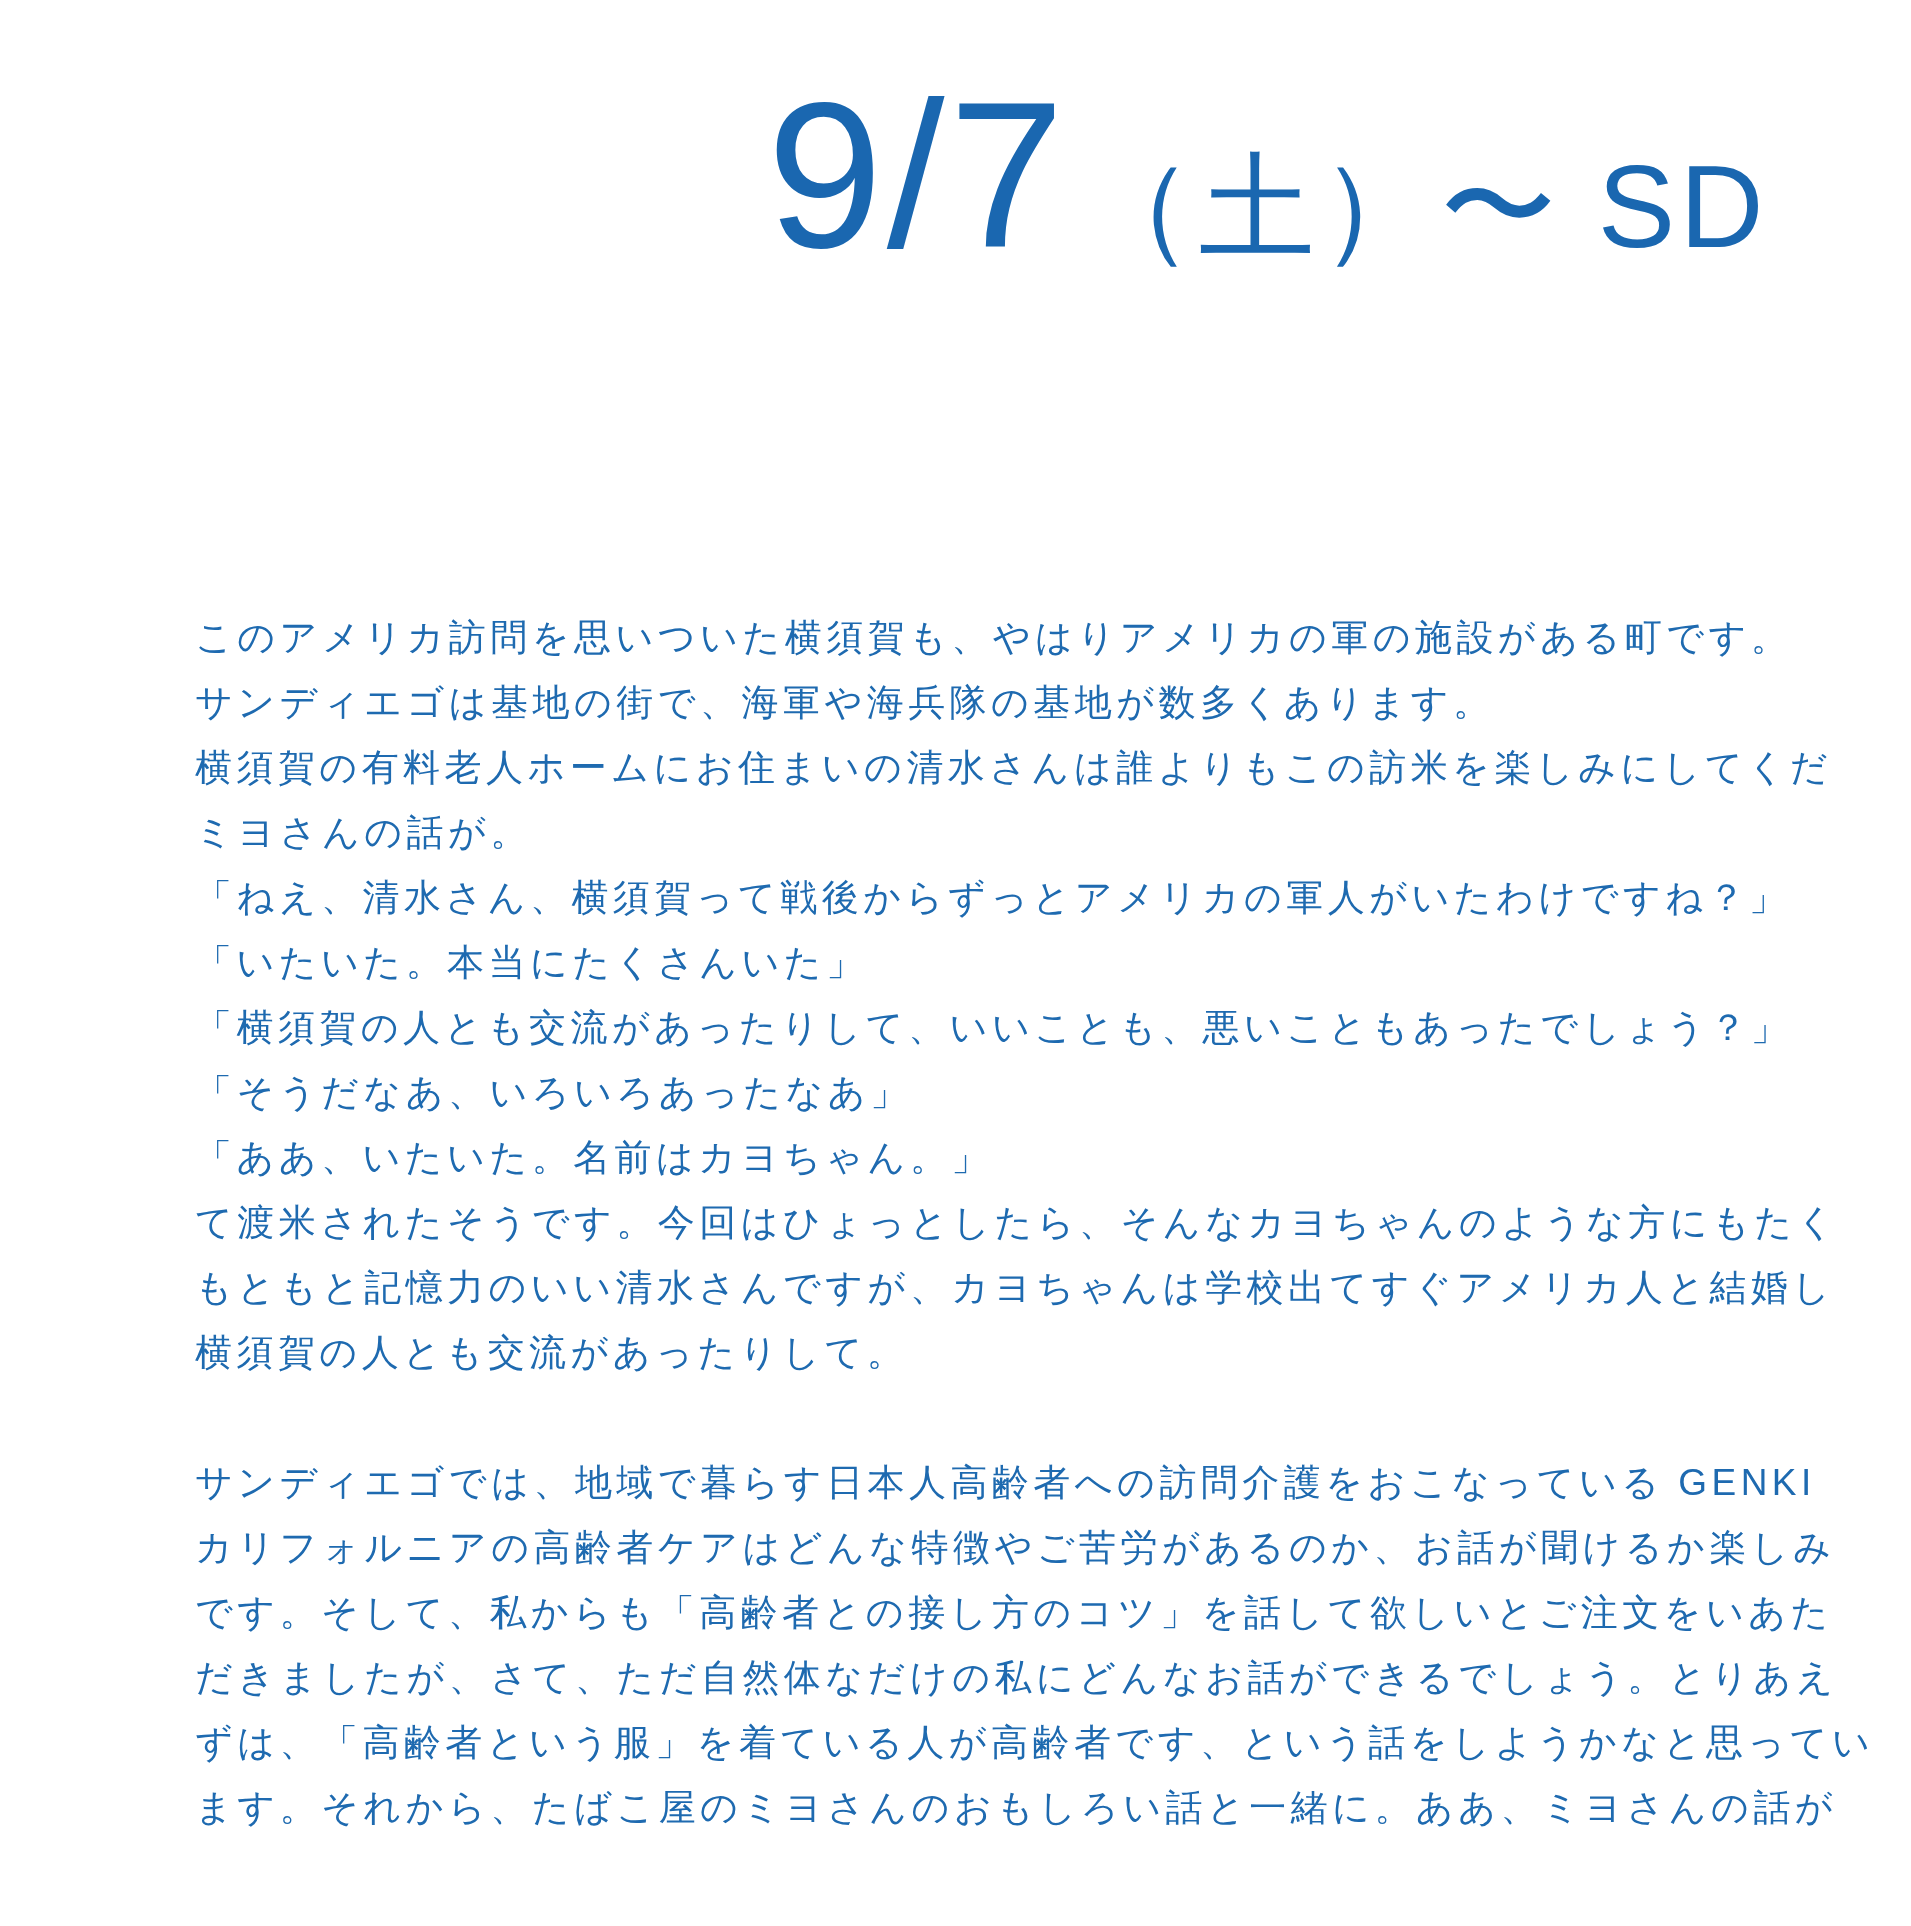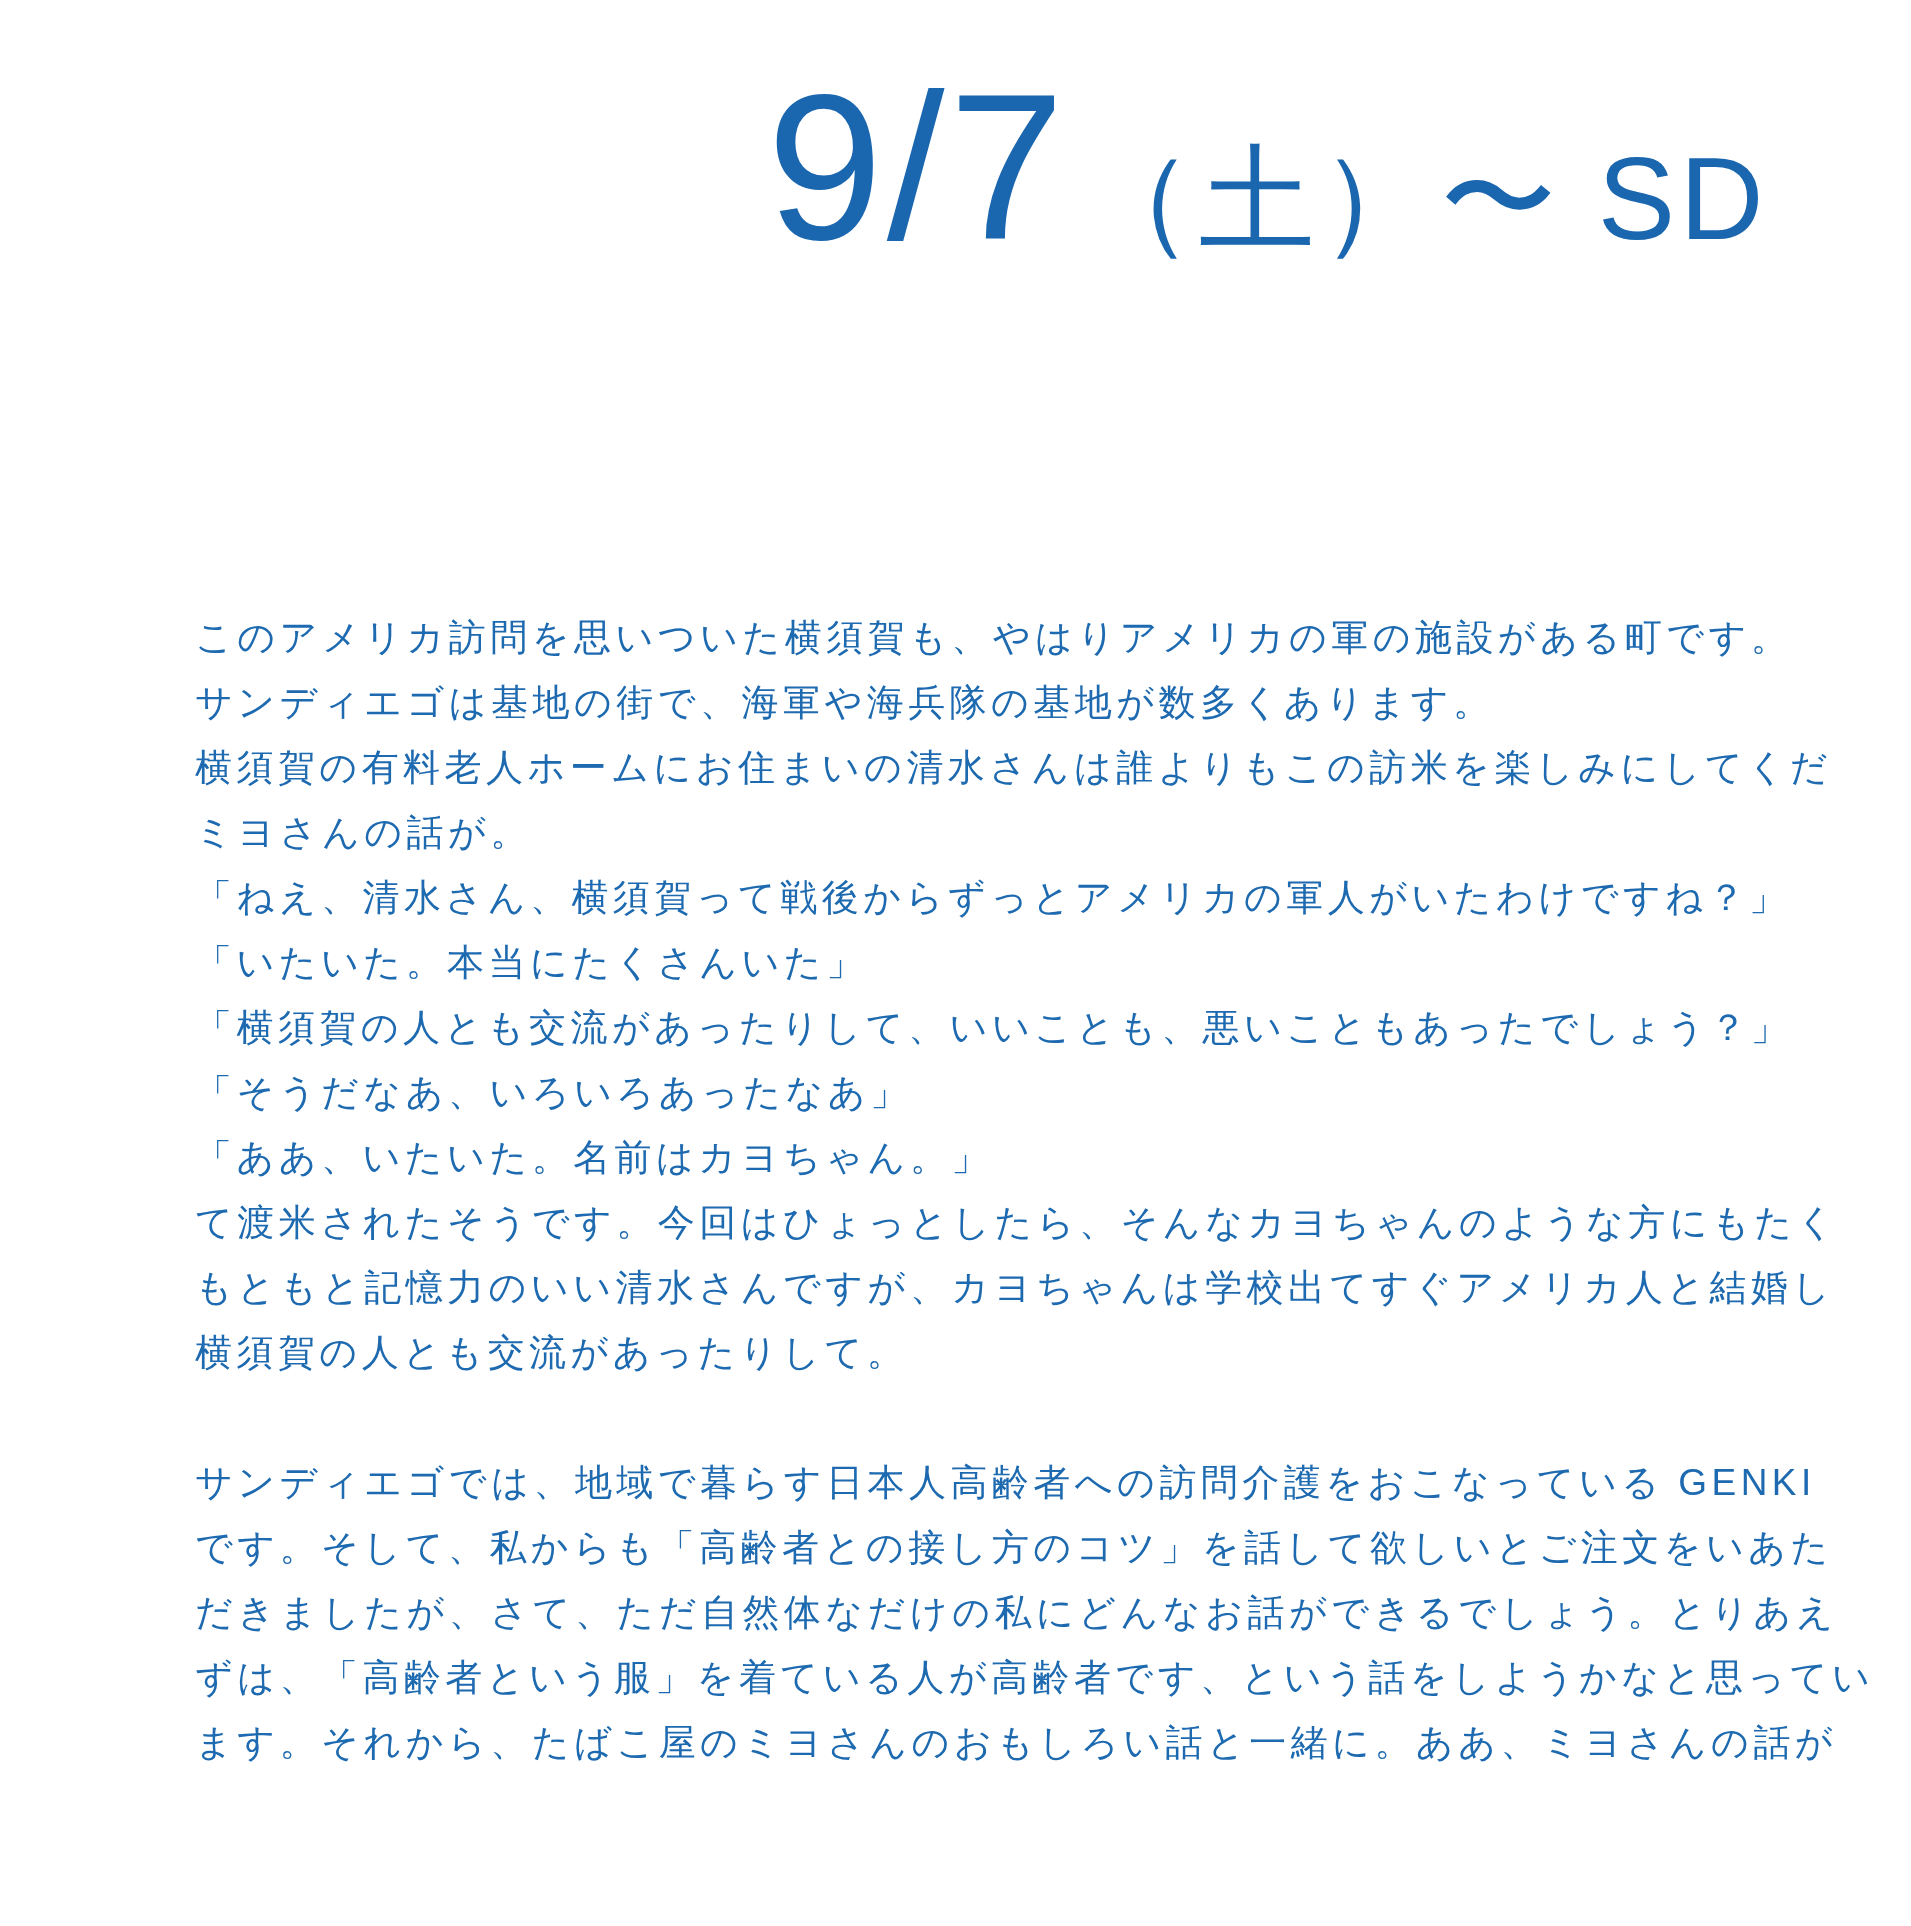--- a/index.html
+++ b/index.html
@@ -13,21 +13,21 @@
     height: 2703px;
     background: #ffffff;
     overflow: hidden;
     font-family: "Liberation Sans", "DejaVu Sans", sans-serif;
   }
 
   
   .title {
     position: absolute;
     left: 767px;
-    top: 63px;
+    top: 71px;
     display: flex;
     align-items: baseline;
     color: #1a67b0;
     white-space: pre;
   }
   .title-big {
     font-size: 208px;
     line-height: 1;
     letter-spacing: 0.02em;
     font-weight: 400;
@@ -75,20 +75,21 @@
       <div class="line">「ねえ、清水さん、横須賀って戦後からずっとアメリカの軍人がいたわけですね？」</div>
       <div class="line">「いたいた。本当にたくさんいた」</div>
       <div class="line">「横須賀の人とも交流があったりして、いいことも、悪いこともあったでしょう？」</div>
       <div class="line">「そうだなあ、いろいろあったなあ」</div>
       <div class="line">「ああ、いたいた。名前はカヨちゃん。」</div>
       <div class="line">て渡米されたそうです。今回はひょっとしたら、そんなカヨちゃんのような方にもたく</div>
       <div class="line">もともと記憶力のいい清水さんですが、カヨちゃんは学校出てすぐアメリカ人と結婚し</div>
       <div class="line">横須賀の人とも交流があったりして。</div>
       <div class="line"></div>
       <div class="line">サンディエゴでは、地域で暮らす日本人高齢者への訪問介護をおこなっている GENKI</div>
+      <div class="line">カリフォルニアの高齢者ケアはどんな特徴やご苦労があるのか、お話が聞けるか楽しみ</div>
       <div class="line">です。そして、私からも「高齢者との接し方のコツ」を話して欲しいとご注文をいあた</div>
       <div class="line">だきましたが、さて、ただ自然体なだけの私にどんなお話ができるでしょう。とりあえ</div>
       <div class="line">ずは、「高齢者という服」を着ている人が高齢者です、という話をしようかなと思ってい</div>
       <div class="line">ます。それから、たばこ屋のミヨさんのおもしろい話と一緒に。ああ、ミヨさんの話が</div>
     </div>
 
 </div>
 
 
 </body></html>

